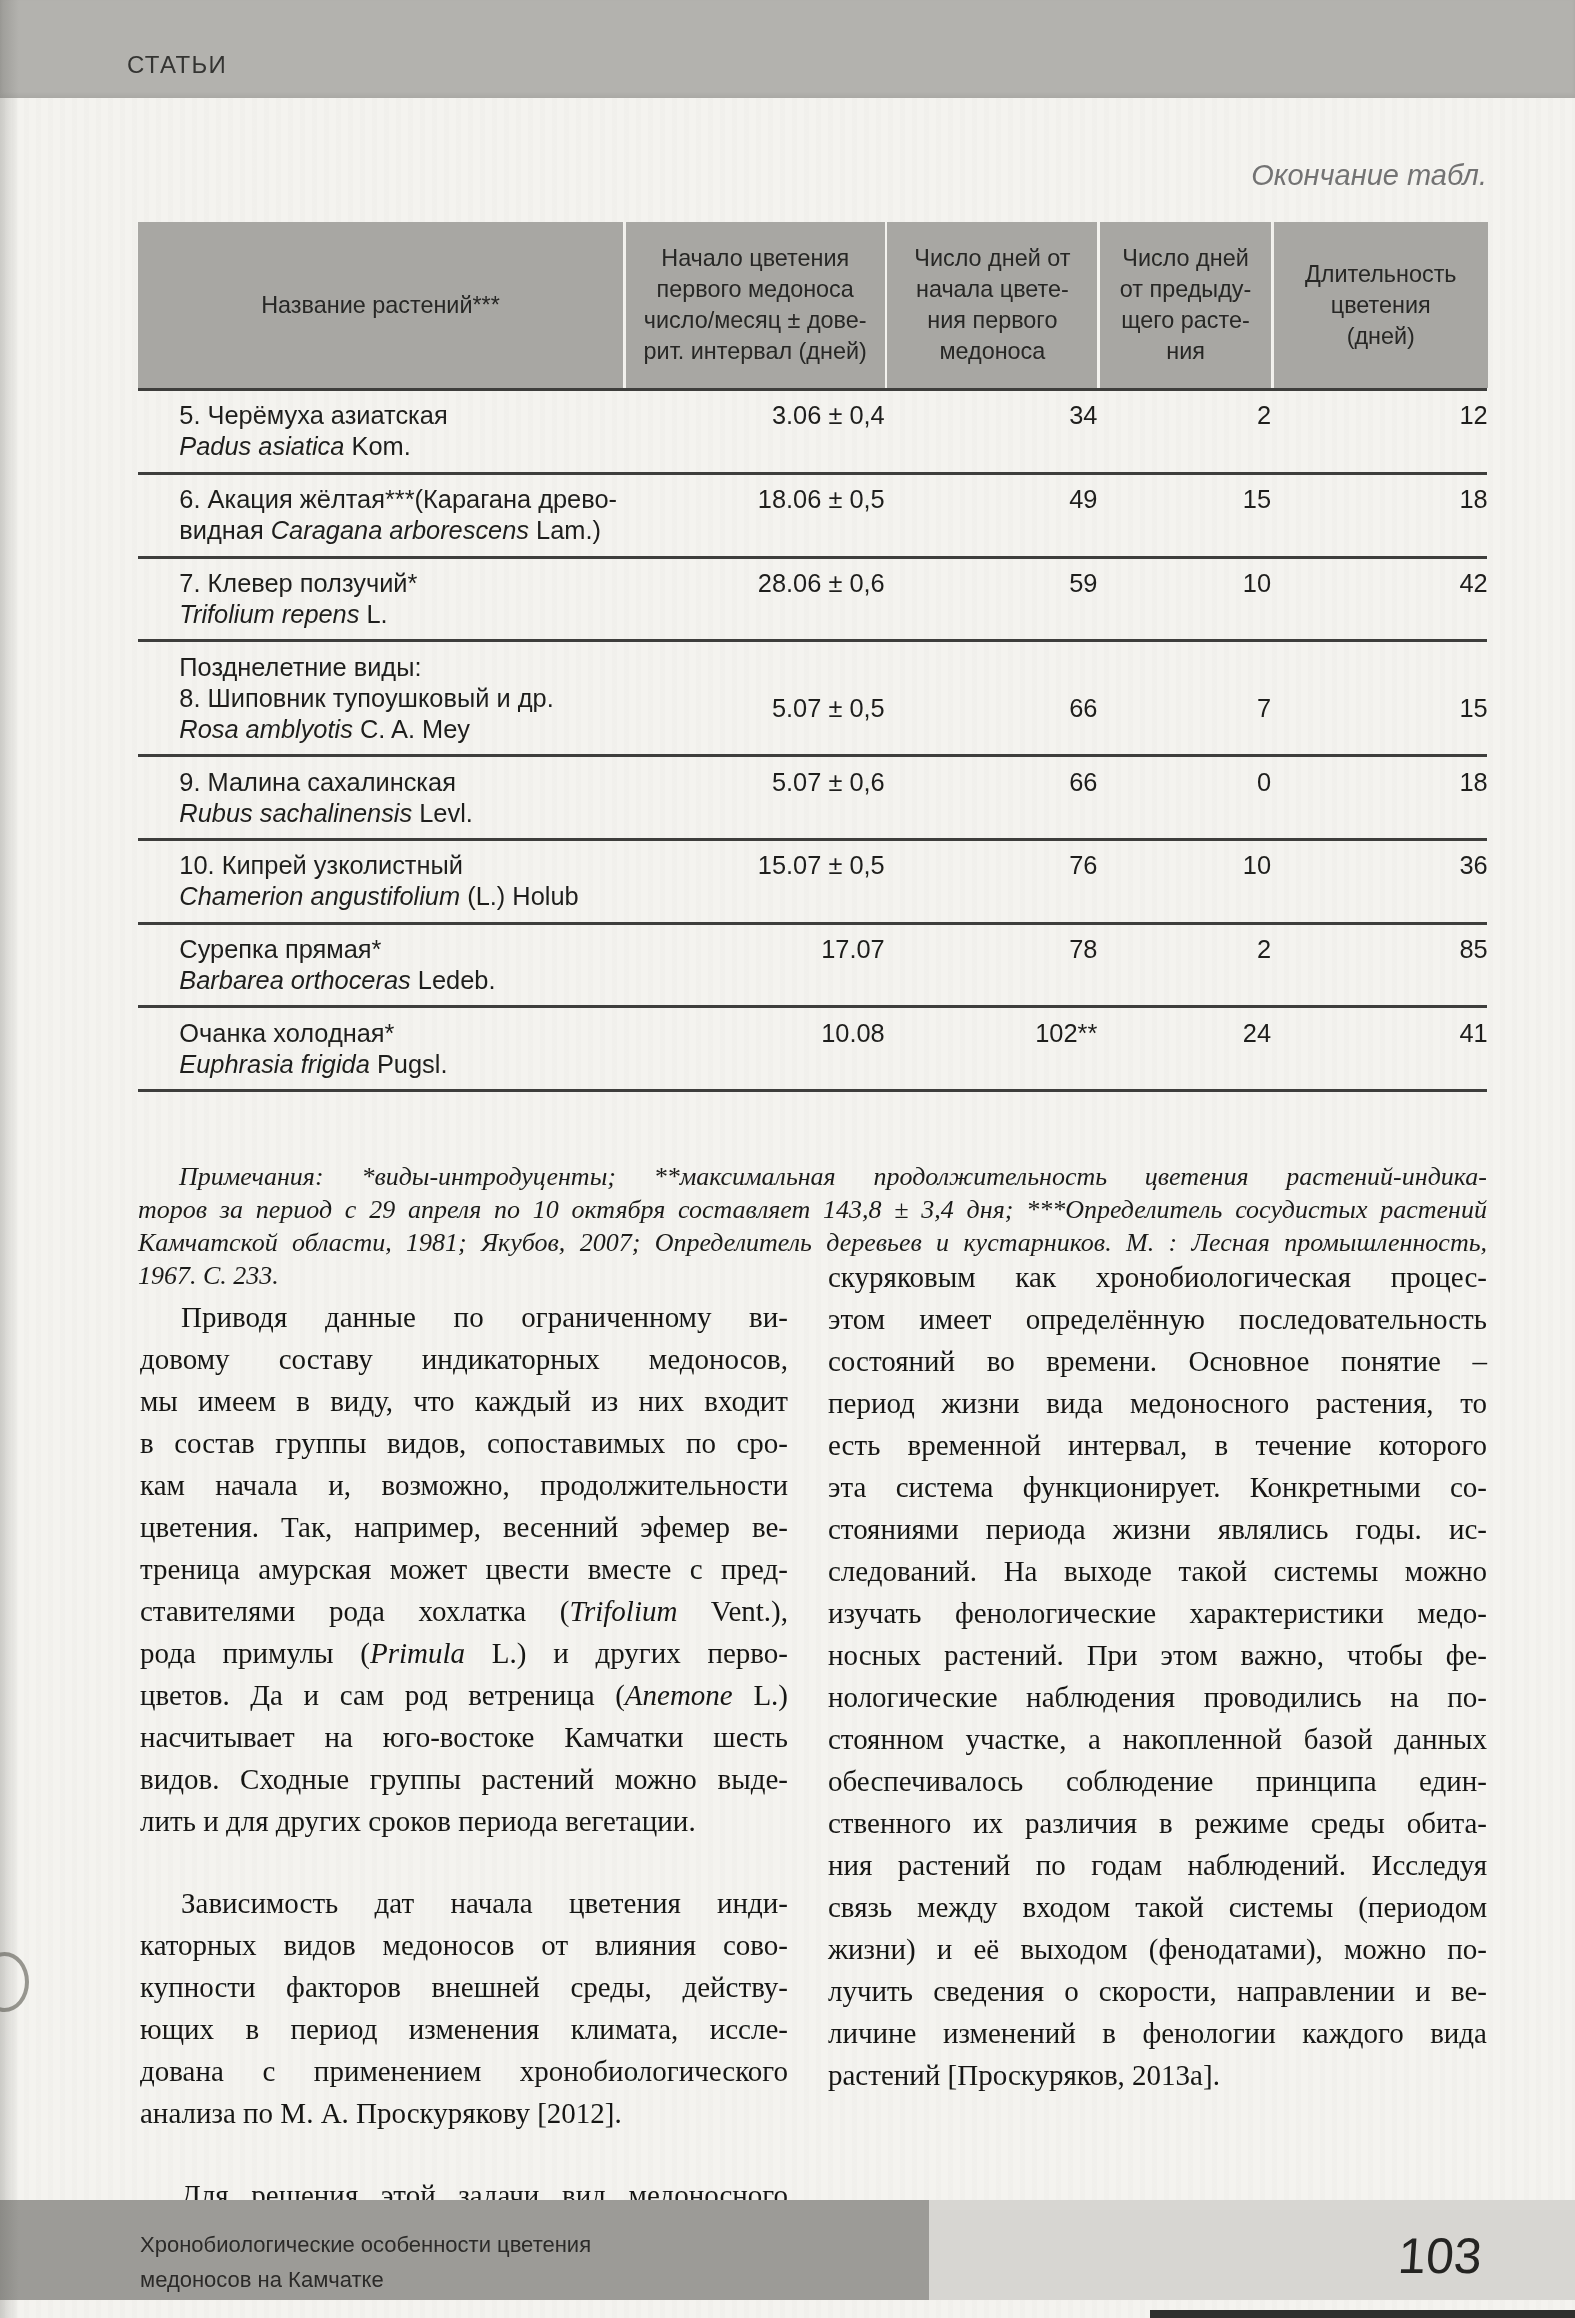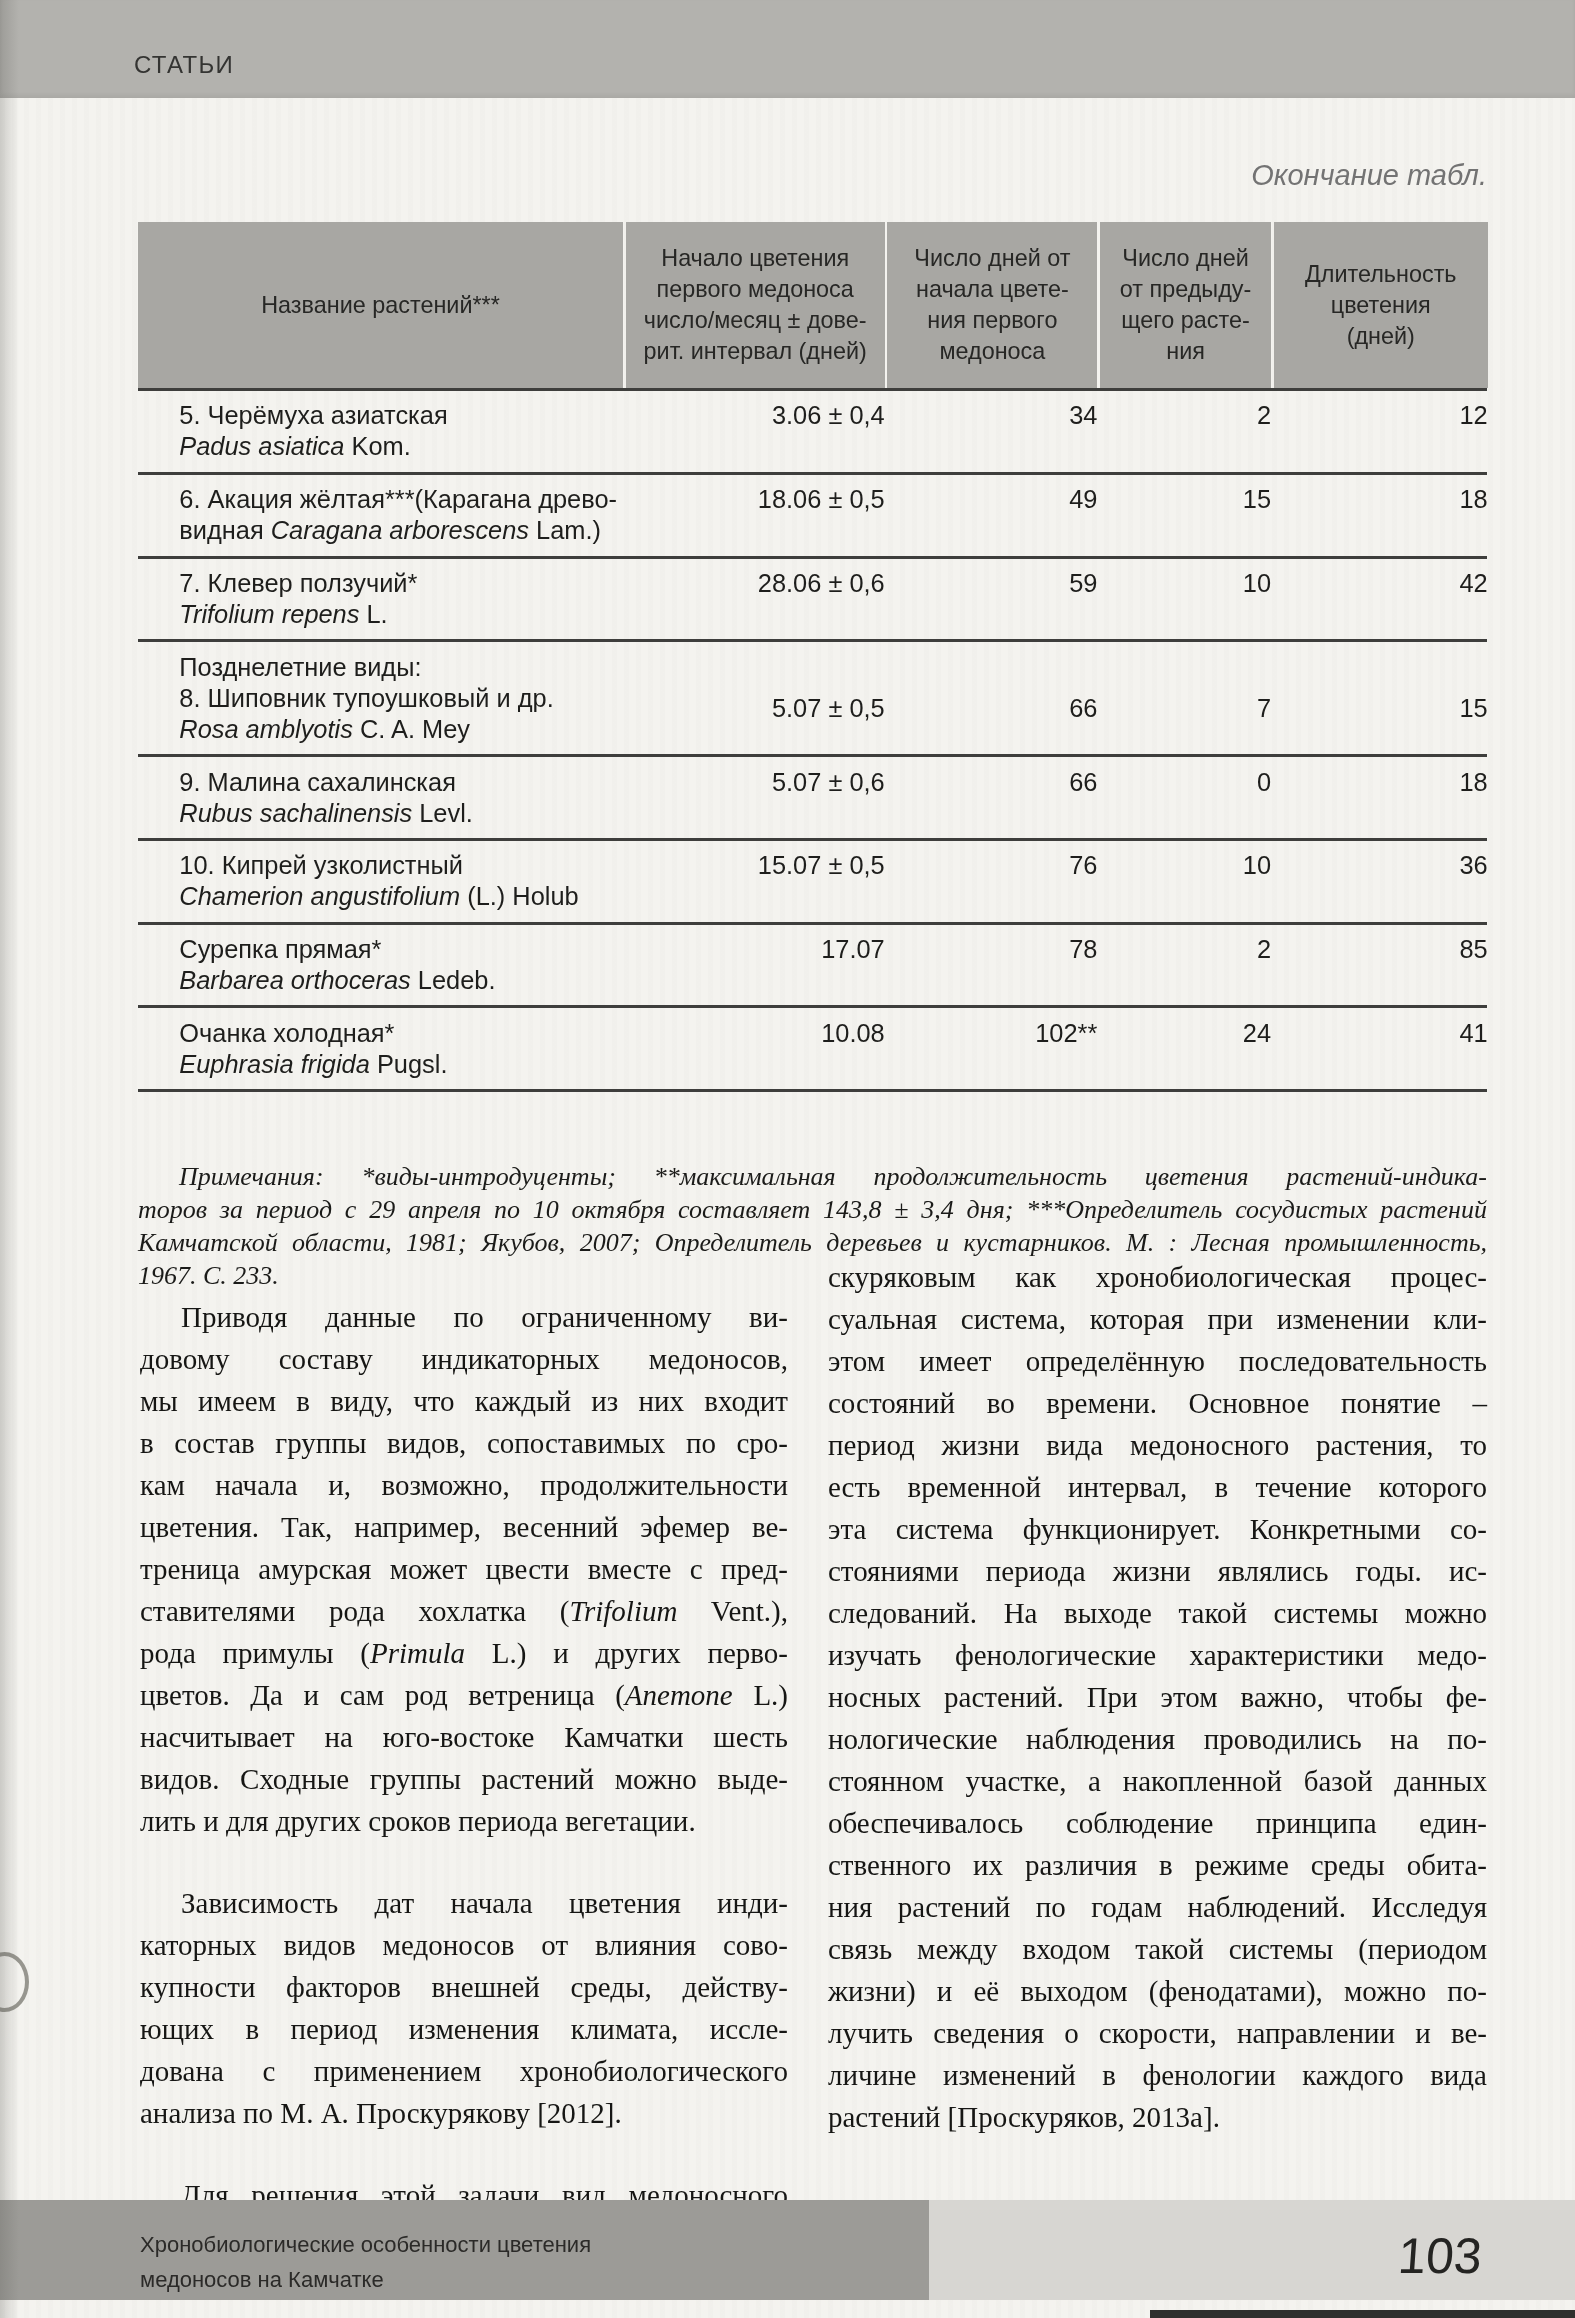--- a/index.html
+++ b/index.html
@@ -6,21 +6,21 @@
   body{width:1575px;height:2319px;position:relative;background:#f4f3ef;
        font-family:"Liberation Sans",sans-serif;overflow:hidden;}
   .page{position:absolute;inset:0;}
   .page::before{content:"";position:absolute;inset:0;pointer-events:none;
        background:repeating-linear-gradient(90deg,rgba(60,60,55,0.015) 0 5.3px,rgba(0,0,0,0) 5.3px 12px);}
   .page::after{content:"";position:absolute;left:0;top:0;width:18.7px;height:100%;pointer-events:none;
        background:linear-gradient(to right,rgba(90,90,85,0.25),rgba(90,90,85,0));}
 
   .topbar{position:absolute;left:0;top:0;width:1575px;height:98px;background:#b3b2ae;
        box-shadow:inset 0 -2.7px 4px rgba(0,0,0,0.06);}
-  .section-label{position:absolute;left:127px;top:51px;font-size:24px;letter-spacing:1.3px;color:#343432;margin-left:7px;}
+  .section-label{position:absolute;left:127px;top:51px;font-size:24px;letter-spacing:1.3px;color:#343432;}
 
   .caption{position:absolute;left:138px;top:159px;width:1349px;text-align:right;
        font-style:italic;font-size:29px;color:#737373;}
 
   .table{position:absolute;left:138px;top:222px;width:1349px;}
   .thead{display:grid;grid-template-columns:485px 259px 210px 171px 214px;column-gap:2.7px;
        height:166px;border-bottom:3.3px solid #3e3e3c;}
   .hcell{background:#a8a7a3;display:flex;align-items:center;justify-content:center;
        text-align:center;white-space:pre-line;font-size:23.4px;line-height:31px;color:#272725;}
   .trow{display:grid;grid-template-columns:485px 259px 210px 171px 214px;column-gap:2.7px;
@@ -191,21 +191,20 @@
       <div class="tline"><span>каторных видов медоносов от влияния сово-</span></div>
       <div class="tline"><span>купности факторов внешней среды, действу-</span></div>
       <div class="tline"><span>ющих в период изменения климата, иссле-</span></div>
       <div class="tline"><span>дована с применением хронобиологического</span></div>
       <div class="tline last"><span>анализа по М. А. Проскурякову [2012].</span></div>
       <div class="tline ind"><span>Для решения этой задачи вид медоносного</span></div>
       <div class="tline"><span>растения рассматривался автором А. М. Про-</span></div>
     </div>
   <div class="col" id="col-right">
       <div class="tline"><span>скуряковым как хронобиологическая процес-</span></div>
-      <div class="tline"><span>суальная система, которая при изменении кли-</span></div>
       <div class="tline"><span>этом имеет определённую последовательность</span></div>
       <div class="tline"><span>состояний во времени. Основное понятие –</span></div>
       <div class="tline"><span>период жизни вида медоносного растения, то</span></div>
       <div class="tline"><span>есть временной интервал, в течение которого</span></div>
       <div class="tline"><span>эта система функционирует. Конкретными со-</span></div>
       <div class="tline"><span>стояниями периода жизни являлись годы. ис-</span></div>
       <div class="tline"><span>следований. На выходе такой системы можно</span></div>
       <div class="tline"><span>изучать фенологические характеристики медо-</span></div>
       <div class="tline"><span>носных растений. При этом важно, чтобы фе-</span></div>
       <div class="tline"><span>нологические наблюдения проводились на по-</span></div>

